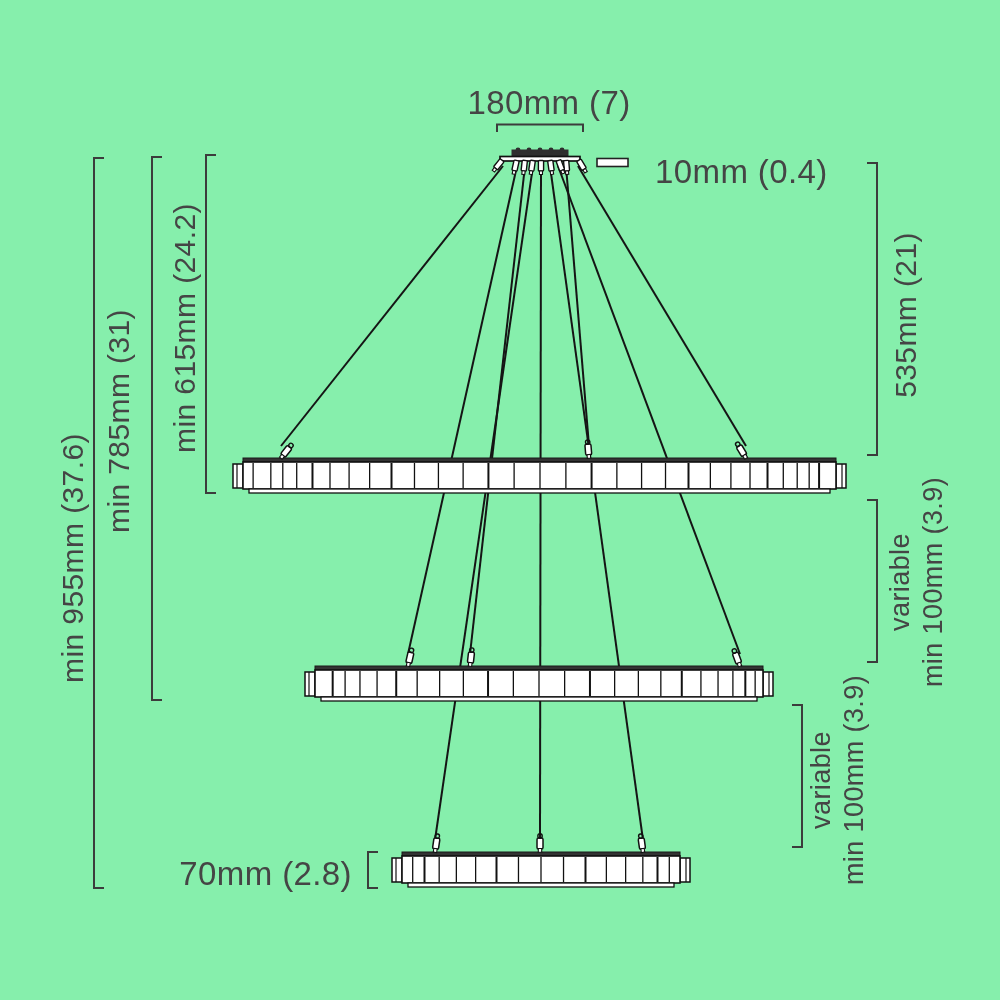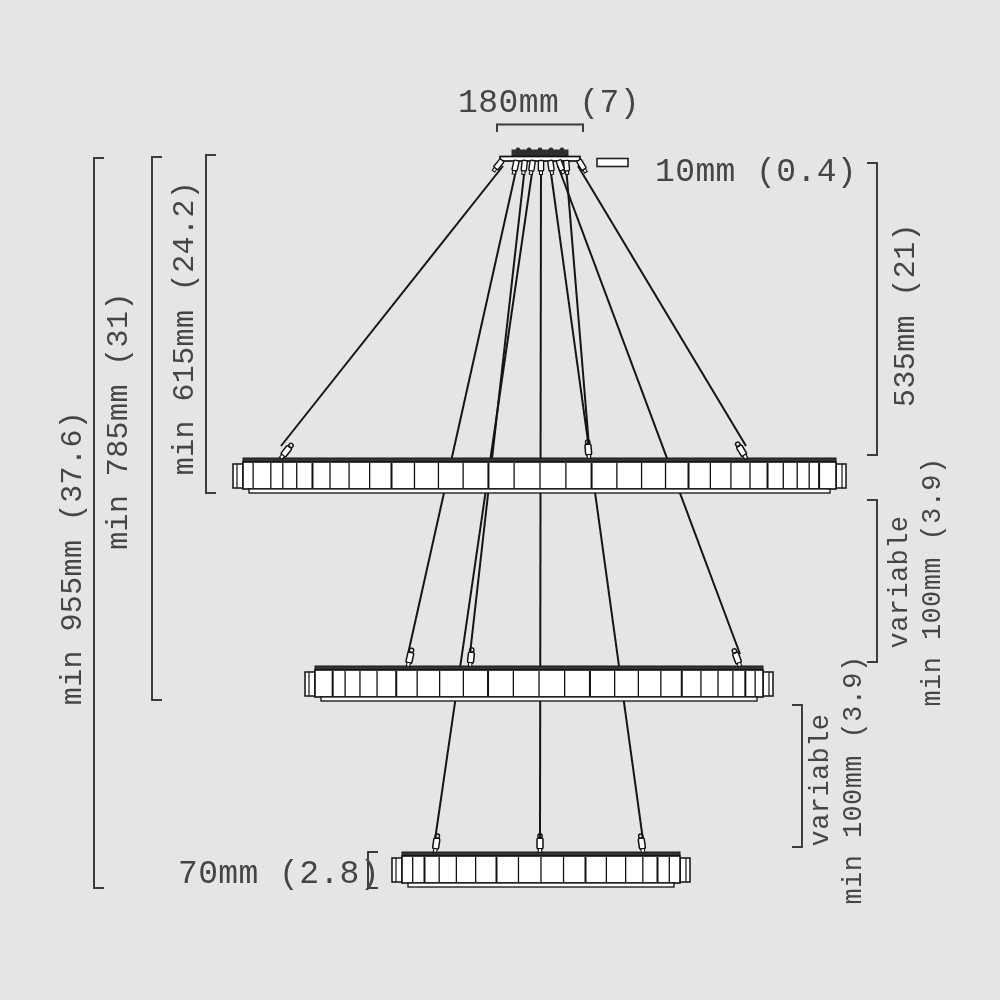--- a/index.html
+++ b/index.html
@@ -1,23 +1,23 @@
 <!DOCTYPE html>
 <html><head>
 <meta charset="utf-8">
 <style>
   html,body{margin:0;padding:0;background:#fff;}
-  #stage{position:relative;width:1000px;height:1000px;background:#e5e5e5;overflow:hidden;
-         font-family:Liberation Mono, monospace;}
+  #stage{position:relative;width:1000px;height:1000px;background:#86efac;overflow:hidden;
+         font-family:Liberation Sans, sans-serif;}
   #drawing{position:absolute;left:0;top:0;}
   .lbl{position:absolute;color:#454545;white-space:nowrap;letter-spacing:.4px;
        transform:translate(-50%,-50%);}
   .rot{transform:translate(-50%,-50%) rotate(-90deg);}
   .anchor-left{transform:translate(0,-50%);}
-  .anchor-right{transform:translate(-100%,-50%);margin-left:28px;}
+  .anchor-right{transform:translate(-100%,-50%);}
   .fs33{font-size:33px;}
   .fs30{font-size:30px;}
   .fs28{font-size:27px;line-height:33px;text-align:center;}
 </style>
 </head>
 <body>
 
 <div id="stage">
 
   <svg id="drawing" width="1000" height="1000" viewBox="0 0 1000 1000">

